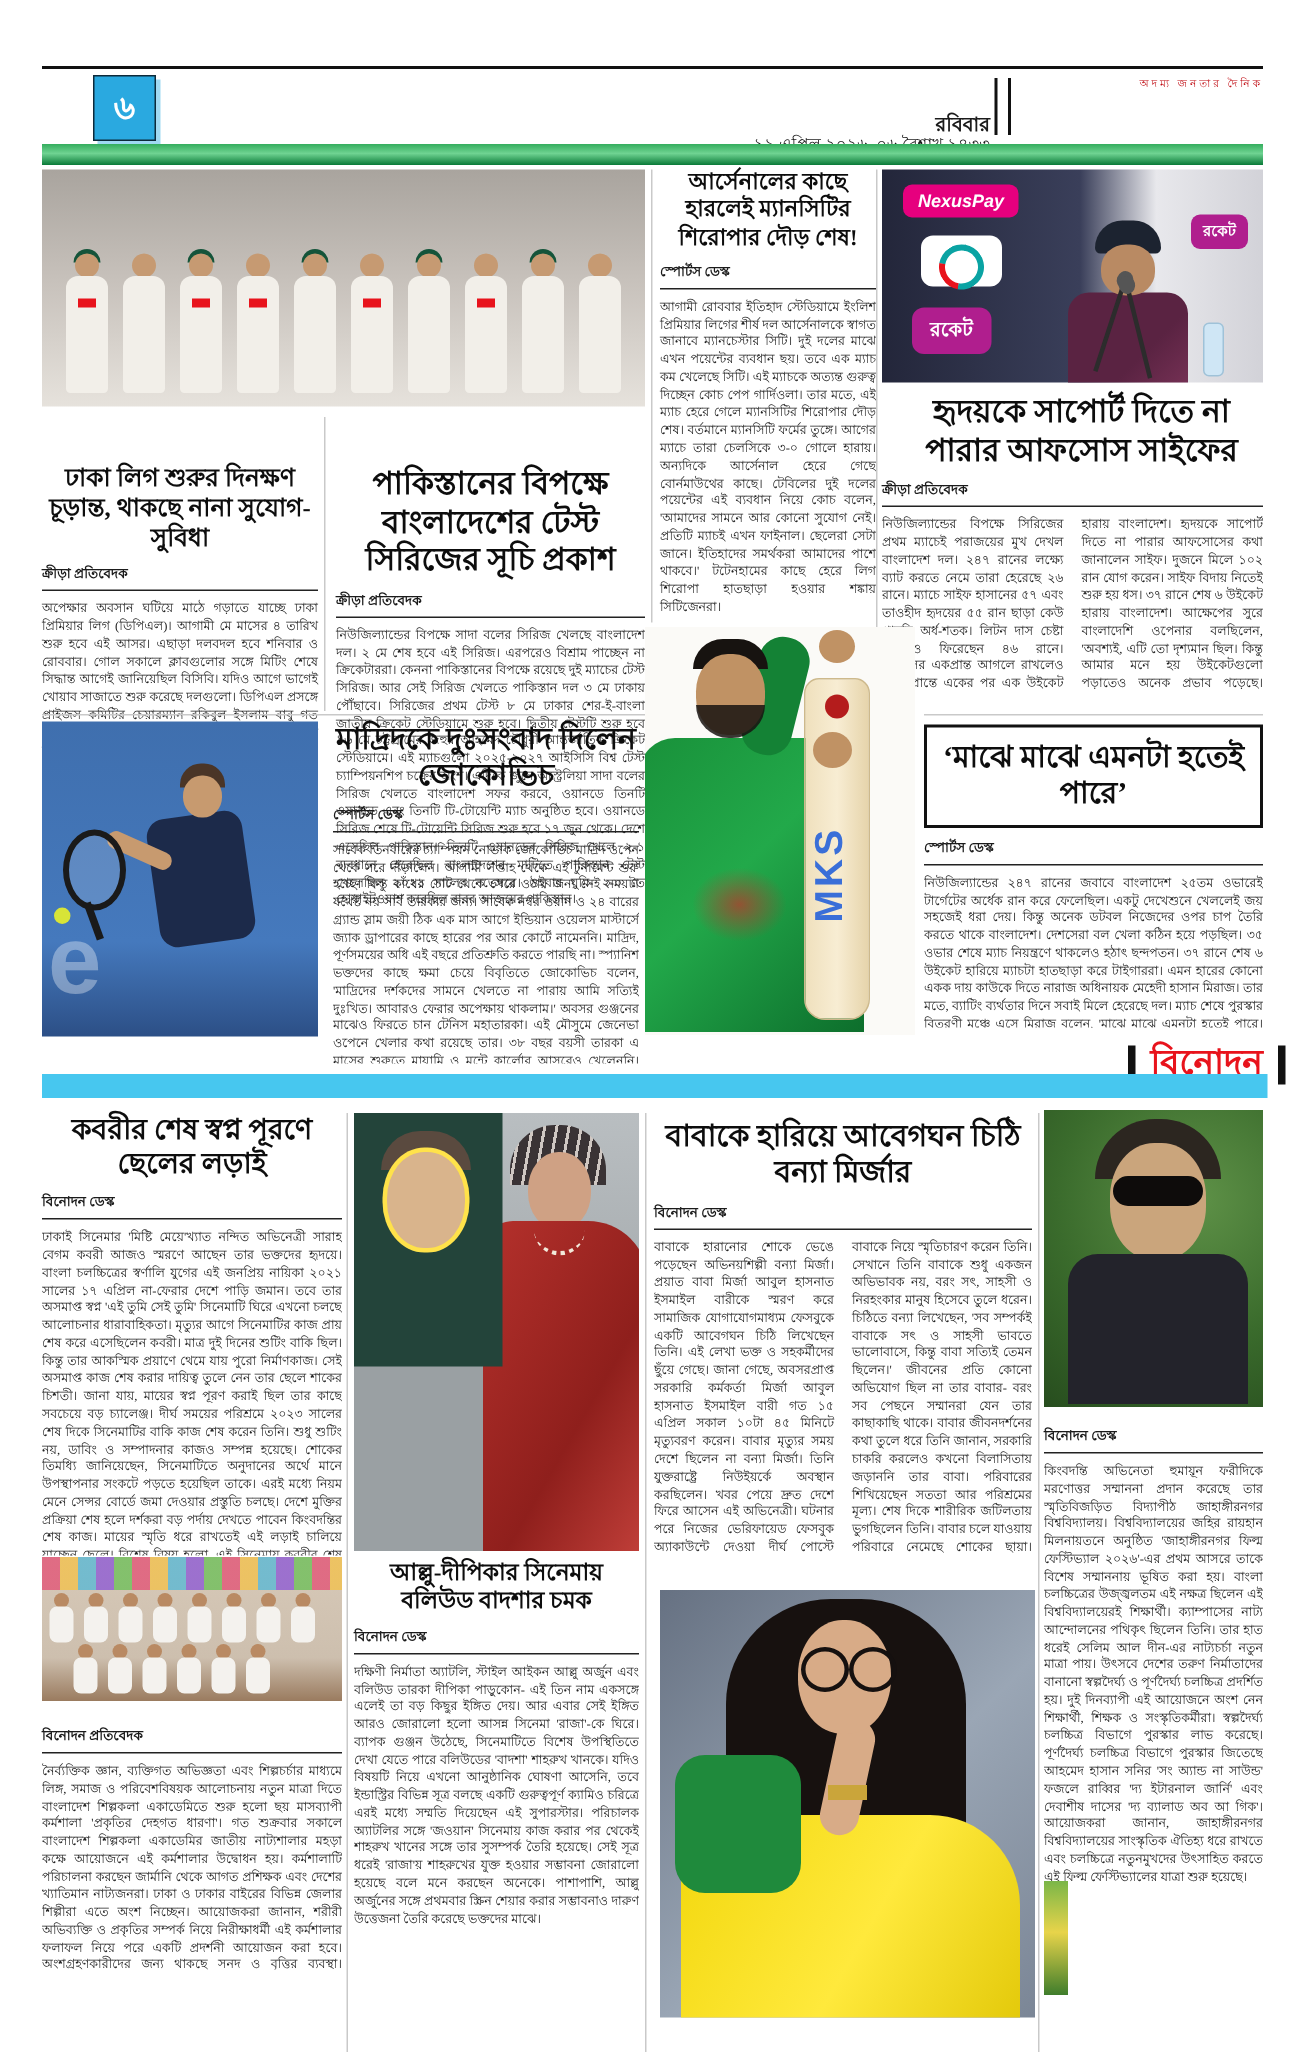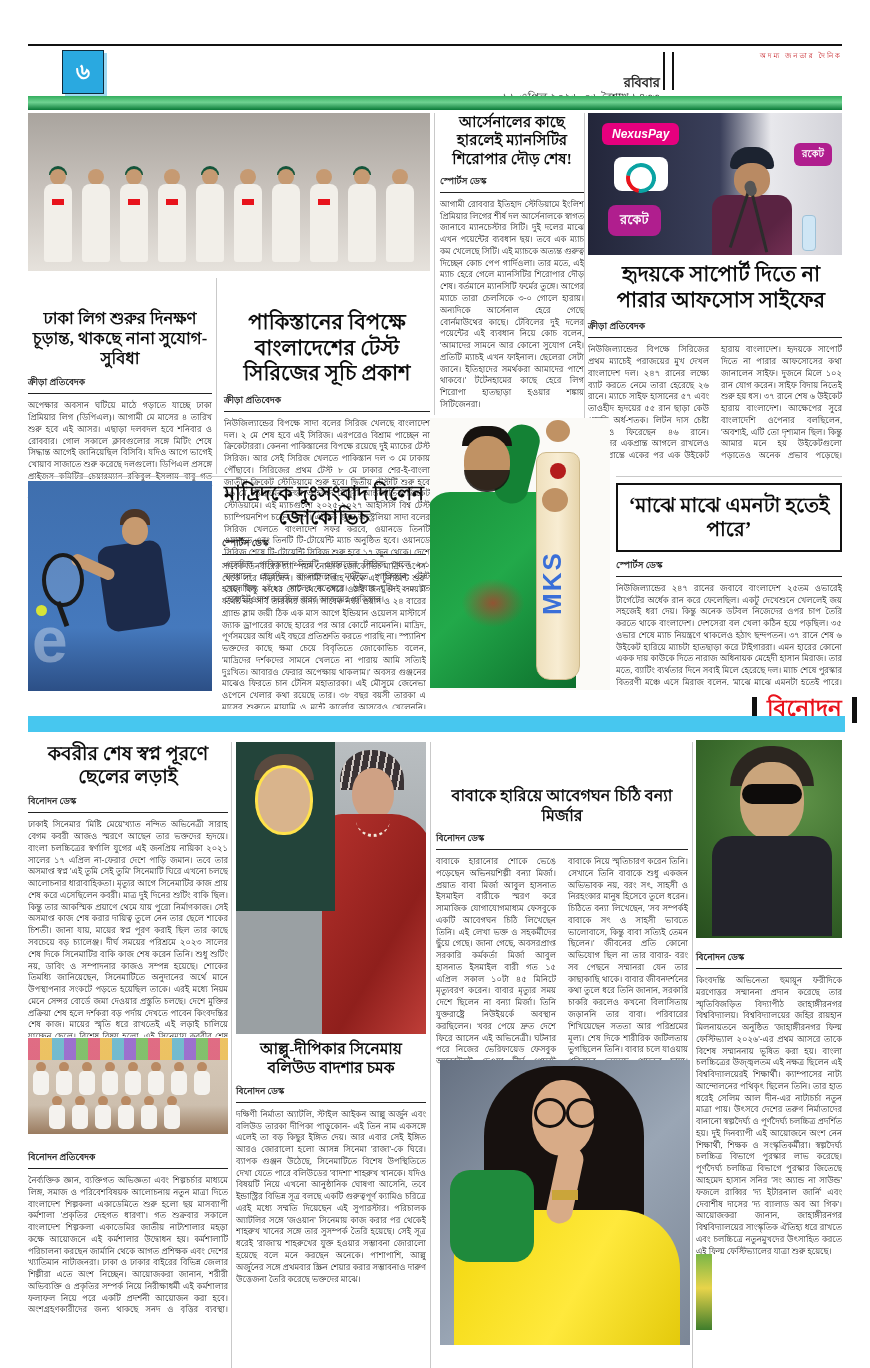--- a/index.html
+++ b/index.html
@@ -304,21 +304,21 @@
         <i class="kb2-neck" style="position:absolute;"></i>
     </span>
     <span class="kb-left">
       <i class="kb-hair" style="position:absolute;"></i>
         <i class="kb-face" style="position:absolute;"></i>
     </span>
   </div>
   <div class="vline" style="left:430px;top:742px;height:626px;"></div>
 
   <div class="abs" style="left:436px;top:746px;width:252px;">
-    <div class="headline" style="font-size:16px;margin-top:40px;">বাবাকে হারিয়ে আবেগঘন চিঠি বন্যা মির্জার</div>
+    <div class="headline" style="font-size:20px;">বাবাকে হারিয়ে আবেগঘন চিঠি বন্যা মির্জার</div>
     <div class="byline">বিনোদন ডেস্ক</div>
     <div class="body cols2" style="height:218px;overflow:hidden;">বাবাকে হারানোর শোকে ভেঙে পড়েছেন অভিনয়শিল্পী বন্যা মির্জা। প্রয়াত বাবা মির্জা আবুল হাসনাত ইসমাইল বারীকে স্মরণ করে সামাজিক যোগাযোগমাধ্যম ফেসবুকে একটি আবেগঘন চিঠি লিখেছেন তিনি। এই লেখা ভক্ত ও সহকর্মীদের ছুঁয়ে গেছে। জানা গেছে, অবসরপ্রাপ্ত সরকারি কর্মকর্তা মির্জা আবুল হাসনাত ইসমাইল বারী গত ১৫ এপ্রিল সকাল ১০টা ৪৫ মিনিটে মৃত্যুবরণ করেন। বাবার মৃত্যুর সময় দেশে ছিলেন না বন্যা মির্জা। তিনি যুক্তরাষ্ট্রে নিউইয়র্কে অবস্থান করছিলেন। খবর পেয়ে দ্রুত দেশে ফিরে আসেন এই অভিনেত্রী। ঘটনার পরে নিজের ভেরিফায়েড ফেসবুক অ্যাকাউন্টে দেওয়া দীর্ঘ পোস্টে বাবাকে নিয়ে স্মৃতিচারণ করেন তিনি। সেখানে তিনি বাবাকে শুধু একজন অভিভাবক নয়, বরং সৎ, সাহসী ও নিরহংকার মানুষ হিসেবে তুলে ধরেন। চিঠিতে বন্যা লিখেছেন, 'সব সম্পর্কই বাবাকে সৎ ও সাহসী ভাবতে ভালোবাসে, কিন্তু বাবা সত্যিই তেমন ছিলেন।' জীবনের প্রতি কোনো অভিযোগ ছিল না তার বাবার- বরং সব পেছনে সম্মানরা যেন তার কাছাকাছি থাকে। বাবার জীবনদর্শনের কথা তুলে ধরে তিনি জানান, সরকারি চাকরি করলেও কখনো বিলাসিতায় জড়াননি তার বাবা। পরিবারের শিখিয়েছেন সততা আর পরিশ্রমের মূল্য। শেষ দিকে শারীরিক জটিলতায় ভুগছিলেন তিনি। বাবার চলে যাওয়ায় পরিবারে নেমেছে শোকের ছায়া। সহকর্মী ও ভক্তরা মন্তব্যের ঘরে সমবেদনা জানিয়েছেন অভিনেত্রীকে। বাবার স্মৃতি আগলে রেখেই সামনের দিনগুলো কাটাতে চান বন্যা। এমন আবেগঘন লেখা পড়ে চোখ ভিজেছে অনেকের।</div>
   </div>
   <div class="vline" style="left:692px;top:742px;height:626px;"></div>
 
   <div class="photo p-faridi" style="left:696px;top:740px;width:146px;height:198px;">
     <span class="fd-hair"></span>
     <span class="fd-face"></span>
     <span class="fd-glass"></span>
     <span class="fd-shirt"></span>

